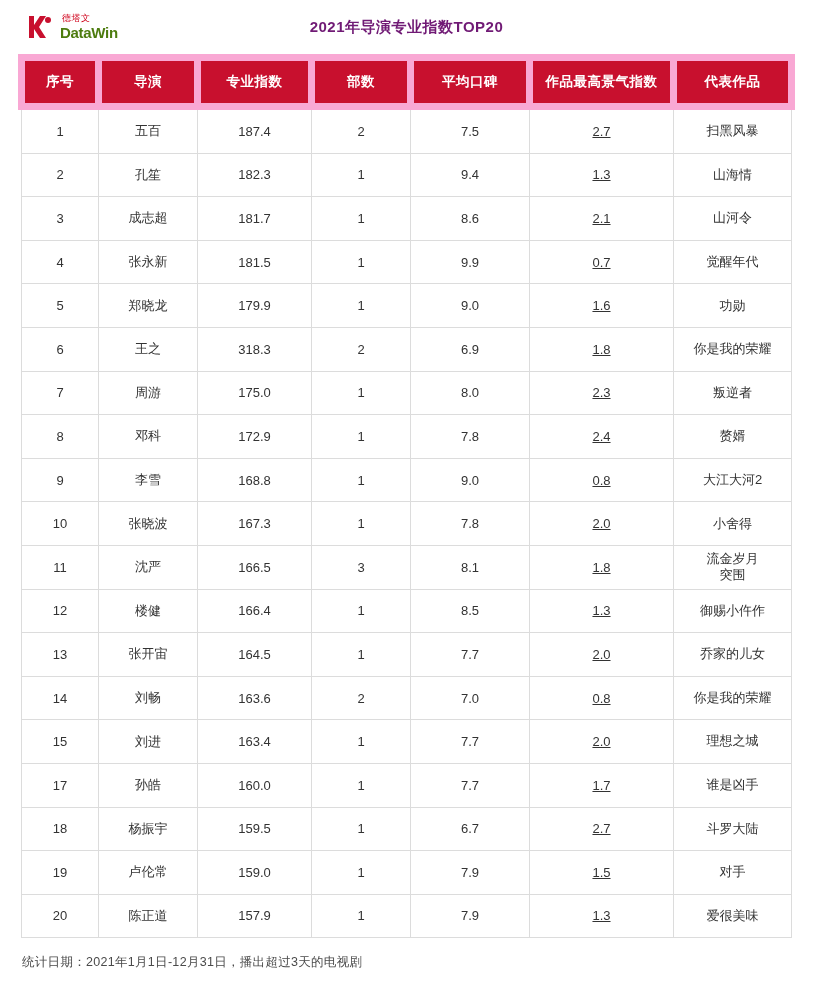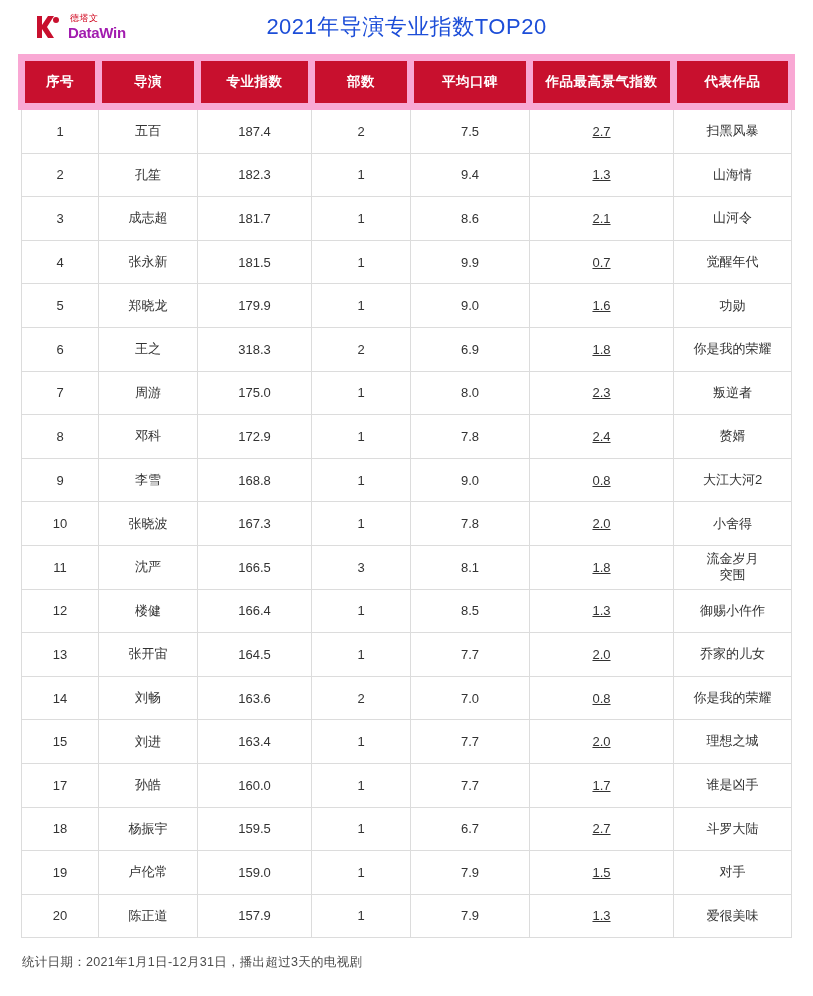--- a/index.html
+++ b/index.html
@@ -25,21 +25,21 @@
   
   .header {
     position: relative;
     height: 54px;
     display: flex;
     align-items: center;
     justify-content: center;
   }
   .logo {
     position: absolute;
-    left: 16px;
+    left: 8px;
     top: 12px;
     display: flex;
     align-items: center;
     gap: 4px;
   }
   .logo-mark {
     width: 30px;
     height: 30px;
     position: relative;
   }
@@ -51,27 +51,27 @@
   .logo-cn {
     font-size: 9px;
     color: #d0021b;
     letter-spacing: 0.5px;
     margin-bottom: 2px;
     margin-left: 2px;
   }
   .logo-en {
     font-size: 15px;
     font-weight: bold;
-    color: #a21caf;
+    color: #4d7c0f;
     letter-spacing: -0.3px;
   }
   .title {
-    font-size: 22px;
-    font-weight: normal;
-    color: #1d4ed8;
+    font-size: 15px;
+    font-weight: bold;
+    color: #701a75;
     letter-spacing: 0.5px;
   }
 
   
   table.rank-table {
     width: 100%;
     border-collapse: collapse;
     table-layout: fixed;
   }
   table.rank-table th {

